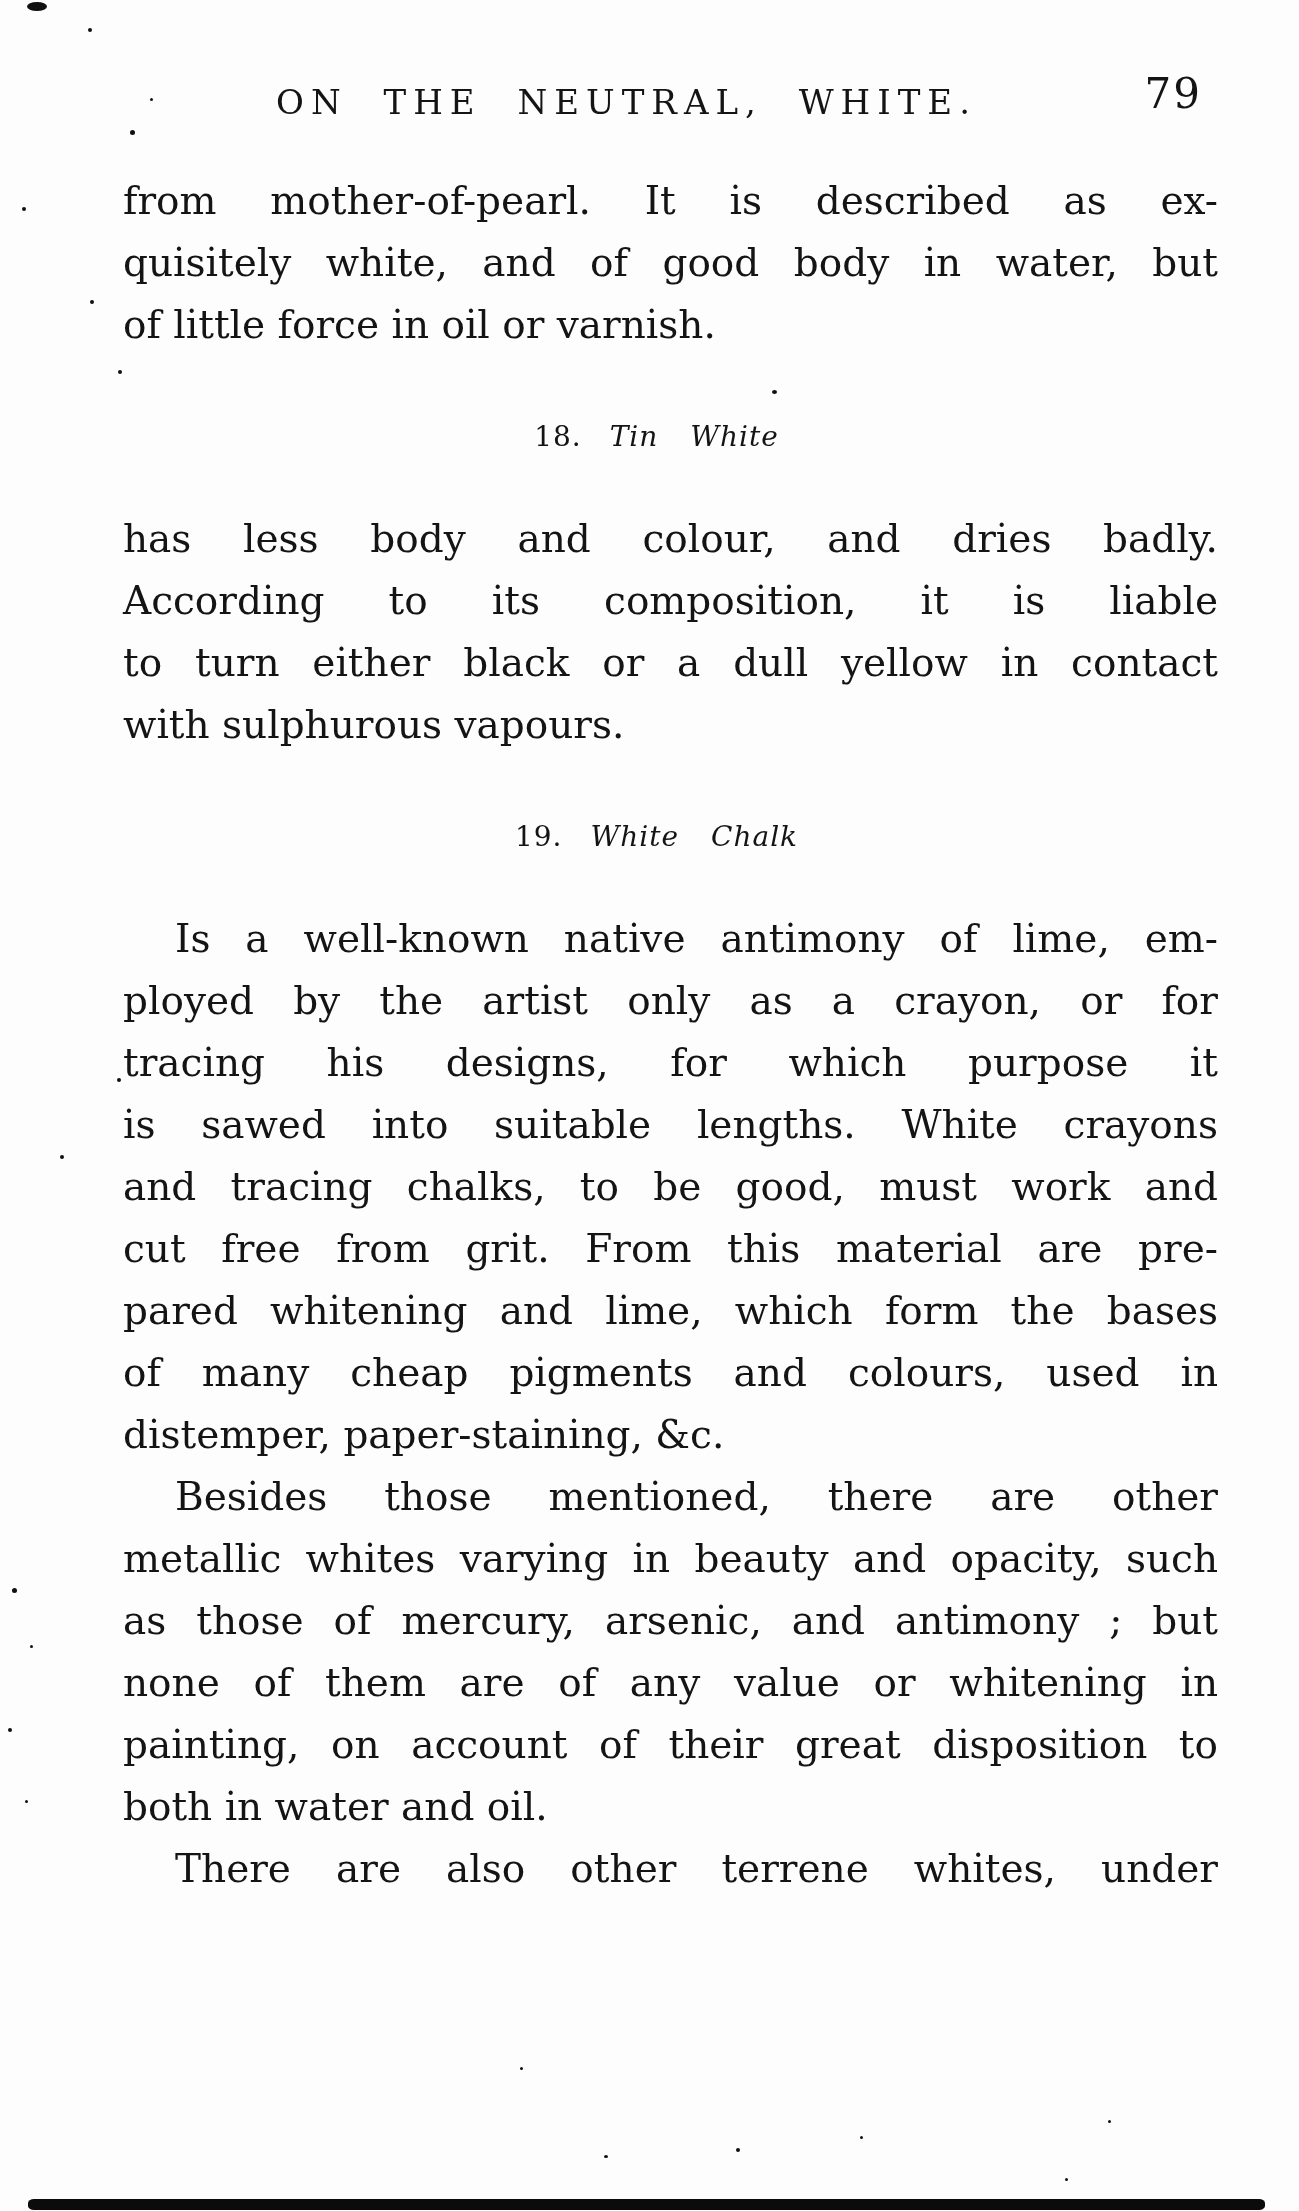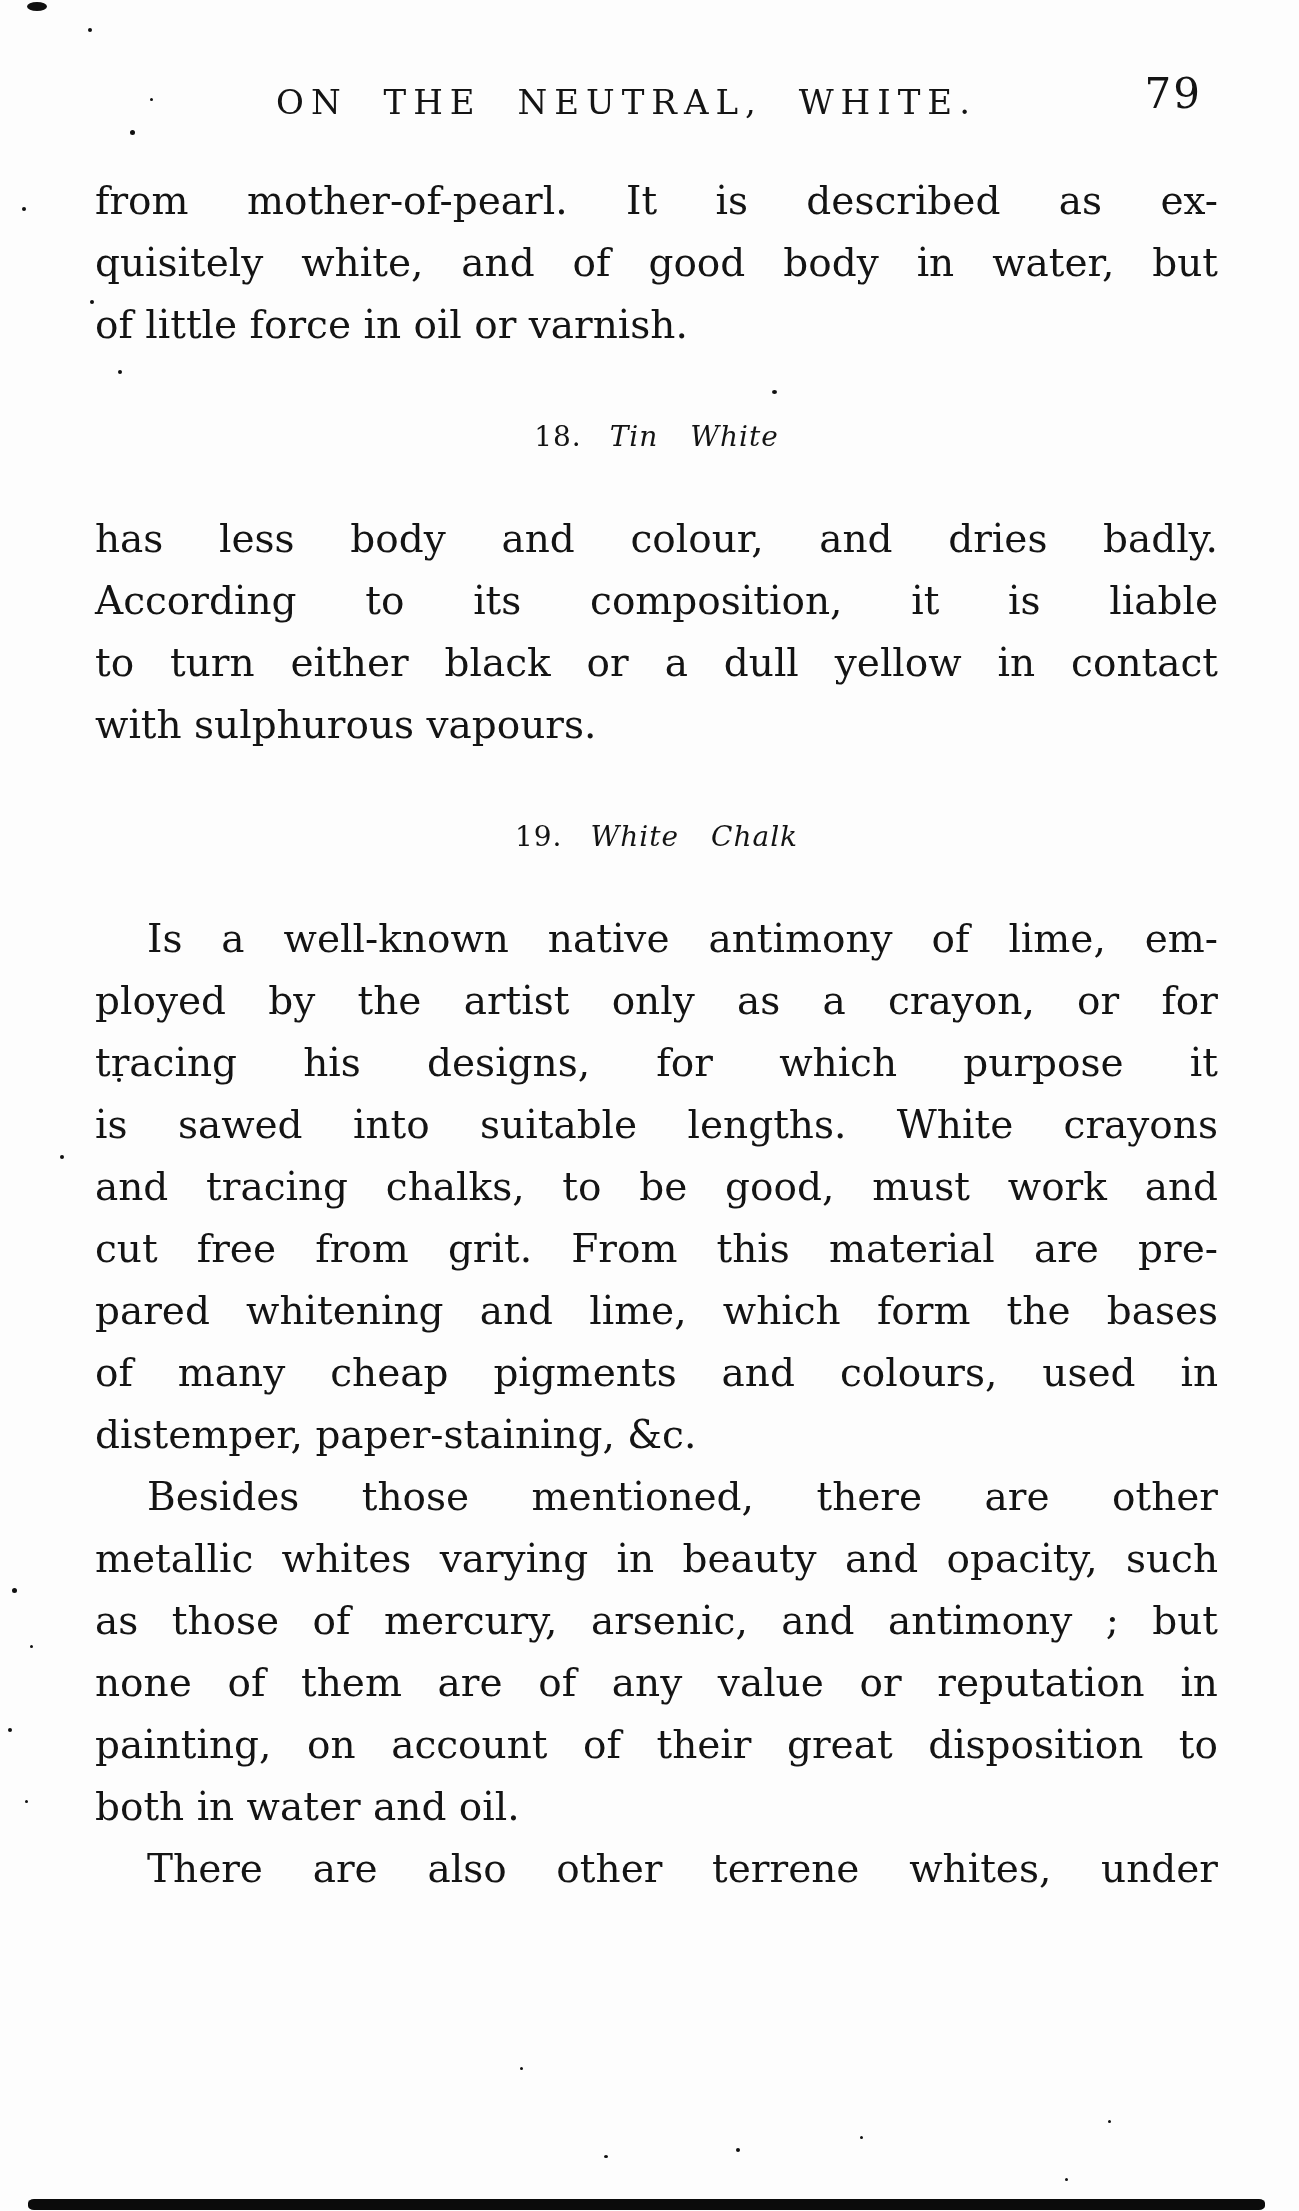--- a/index.html
+++ b/index.html
@@ -40,20 +40,21 @@
     top: 170px;
     left: 95px;
     width: 1123px;
     font-size: 39px;
     line-height: 62px;
   }
   .paragraph { margin: 0; }
   .line {
     text-align: justify;
     text-align-last: justify;
+    margin-left: 28px;
   }
   .line.last { text-align-last: left; }
   .line.indent { padding-left: 52px; }
   .heading {
     text-align: center;
     margin-top: 50px;
     margin-bottom: 40px;
     font-size: 28px;
   }
   .heading .num { font-style: normal; margin-right: 28px; letter-spacing: 1px; }
@@ -105,21 +106,21 @@
         <div class="line">and tracing chalks, to be good, must work and</div>
         <div class="line">cut free from grit. From this material are pre-</div>
         <div class="line">pared whitening and lime, which form the bases</div>
         <div class="line">of many cheap pigments and colours, used in</div>
         <div class="line last">distemper, paper-staining, &amp;c.</div>
       </div>
       <div class="paragraph">
         <div class="line indent">Besides those mentioned, there are other</div>
         <div class="line">metallic whites varying in beauty and opacity, such</div>
         <div class="line">as those of mercury, arsenic, and antimony ; but</div>
-        <div class="line">none of them are of any value or reputation in</div>
+        <div class="line">none of them are of any value or whitening in</div>
         <div class="line">painting, on account of their great disposition to</div>
         <div class="line last">both in water and oil.</div>
       </div>
       <div class="paragraph">
         <div class="line indent">There are also other terrene whites, under</div>
       </div>
     </div>
 
   <div class="bottom-bar"></div>
 

